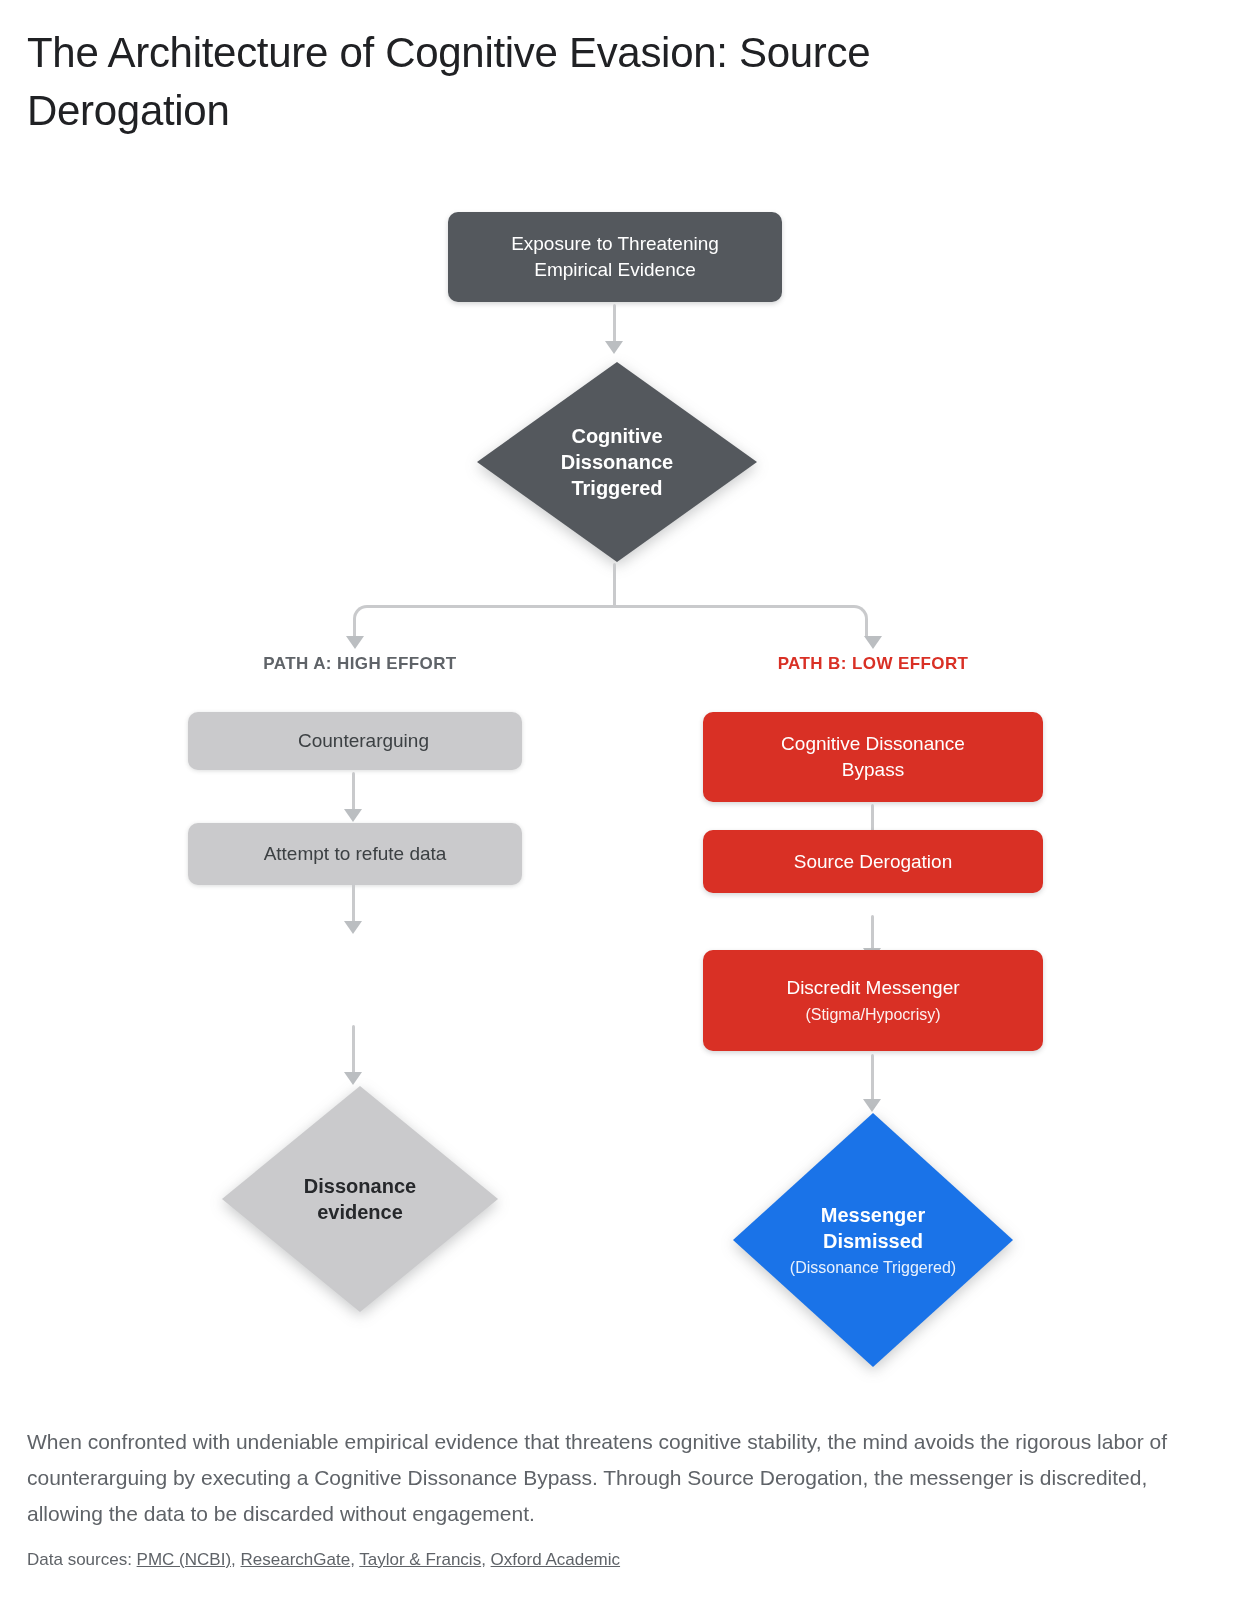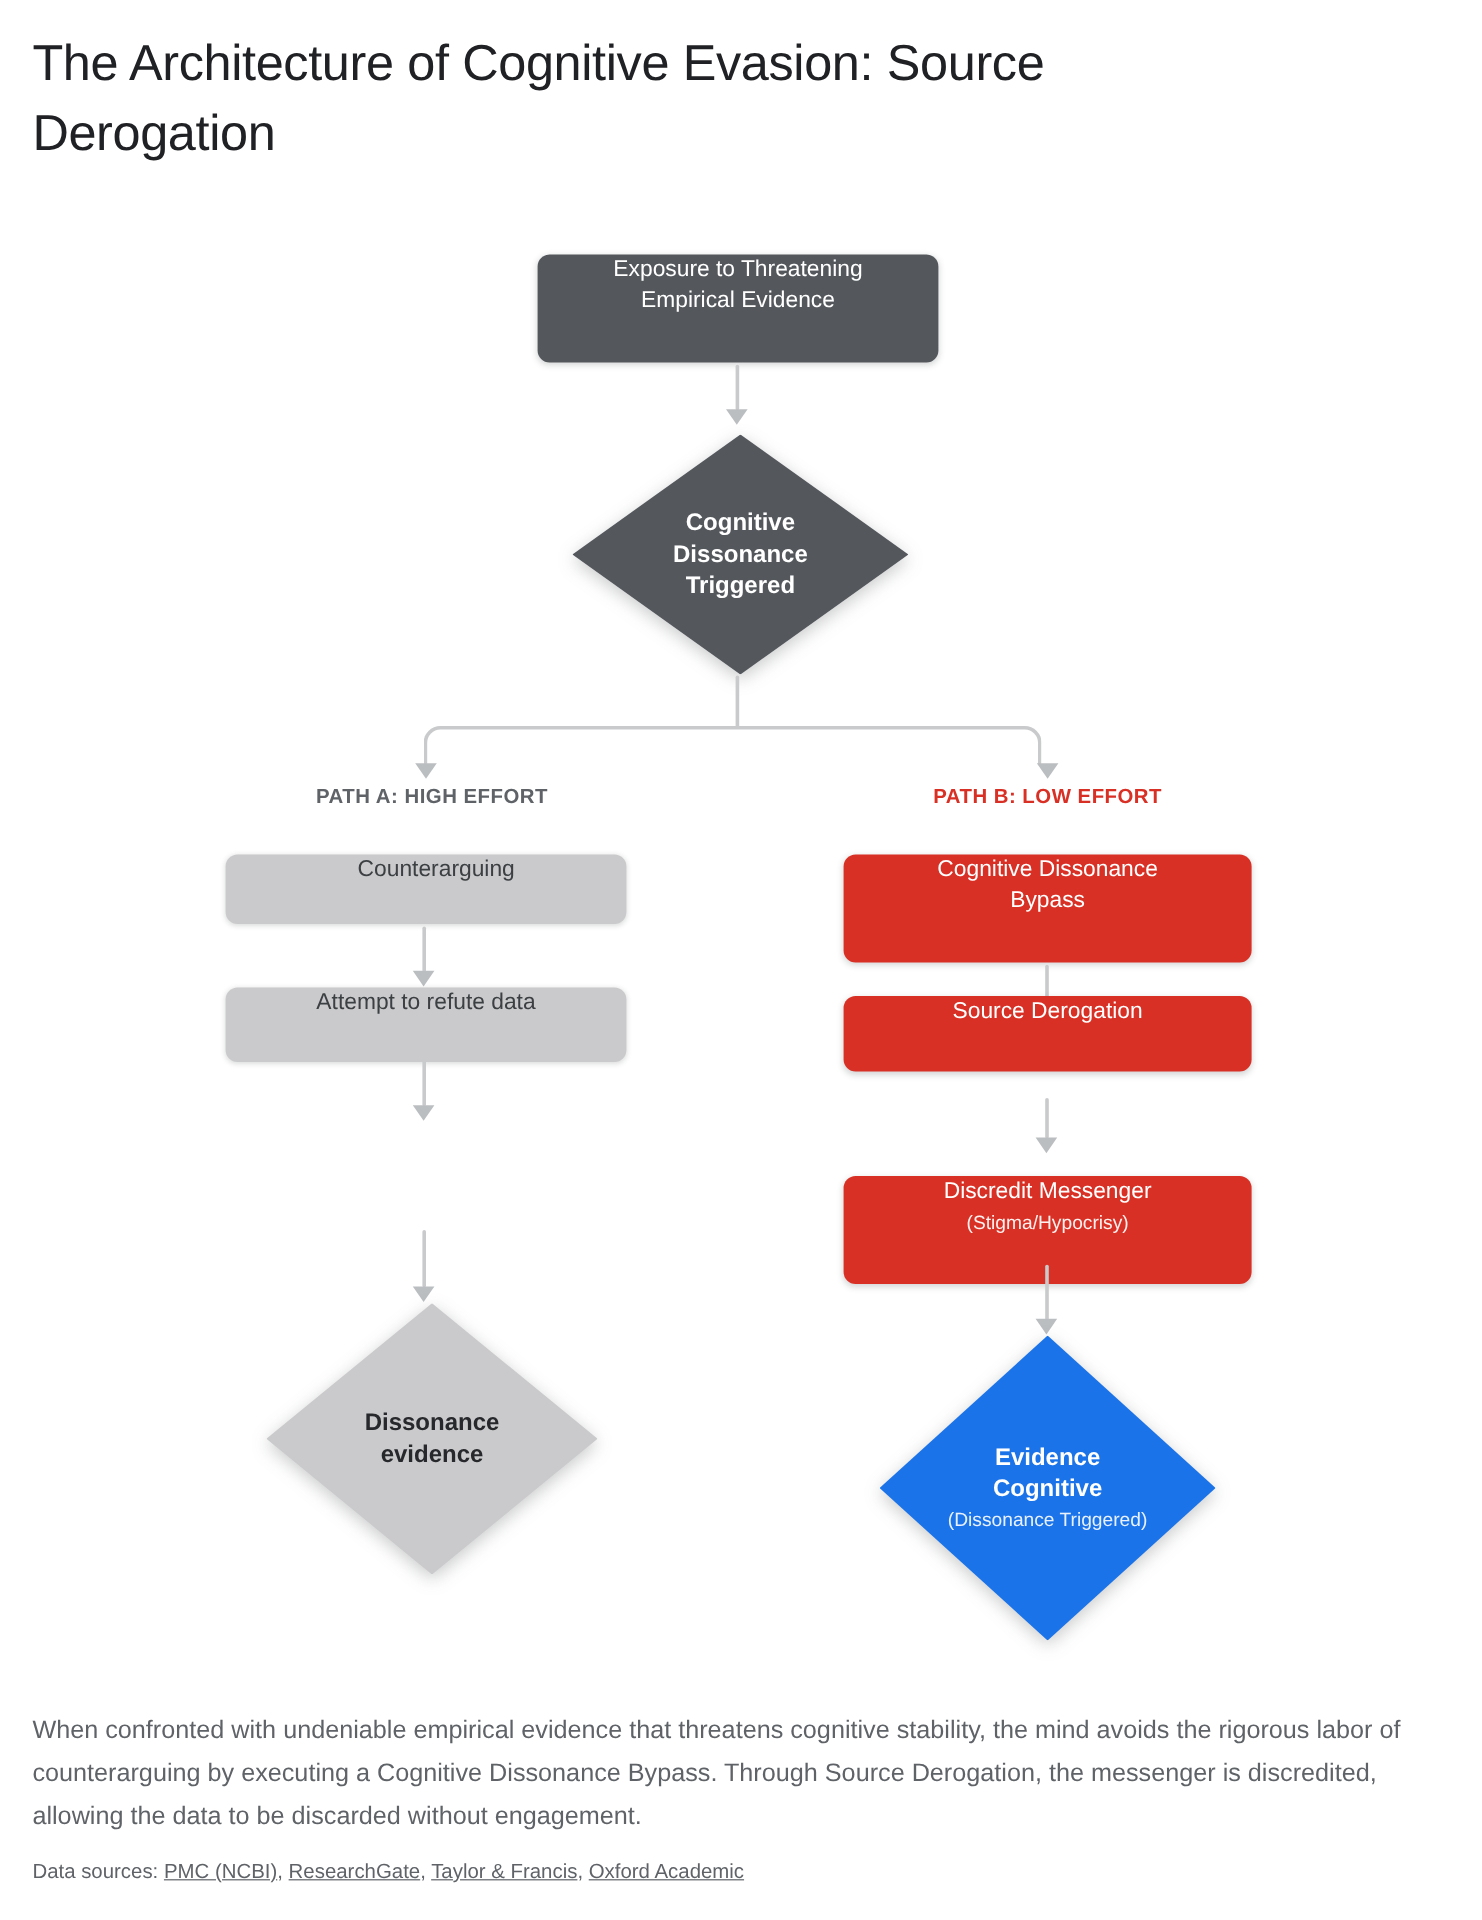--- a/index.html
+++ b/index.html
@@ -14,21 +14,21 @@
 
   .title{
     position:absolute; left:27px; top:24px; width:1010px;
     font-size:42px; font-weight:400; color:var(--c-heading);
     line-height:1.38; letter-spacing:-0.3px;
   }
 
   
   .node{
     position:absolute; display:flex; flex-direction:column;
-    align-items:center; justify-content:flex-start; text-align:center;
+    align-items:center; justify-content:center; text-align:center;
     border-radius:10px; font-size:19px; line-height:1.35;
     box-shadow:0 2px 5px rgba(60,64,67,.22);
   }
   .node.dark{background:var(--c-dark); color:#fff;}
   .node.gray{background:var(--c-gray); color:var(--c-graytext); box-shadow:0 1px 4px rgba(60,64,67,.18);}
   .node.red{background:var(--c-red); color:#fff;}
 
   .dwrap{position:absolute; filter:drop-shadow(0 4px 7px rgba(60,64,67,.28));}
   .diamond{
     width:100%; height:100%;
@@ -137,31 +137,31 @@
   <div class="vline" style="left:871px; top:804px; height:33px;"></div>
   <div class="ahead" style="left:863px; top:836px;"></div>
 
   <div class="node red" style="left:703px; top:830px; width:340px; height:63px;">
     <span class="node-label w260">Source Derogation</span>
   </div>
 
   <div class="vline" style="left:871px; top:915px; height:34px;"></div>
   <div class="ahead" style="left:863px; top:948px;"></div>
 
-  <div class="node red" style="left:703px; top:980px; width:340px; height:90px;">
+  <div class="node red" style="left:703px; top:950px; width:340px; height:101px;">
     <span class="node-label w260">Discredit Messenger</span>
     <span class="sub-label">(Stigma/Hypocrisy)</span>
   </div>
 
   <div class="vline" style="left:871px; top:1054px; height:46px;"></div>
   <div class="ahead" style="left:863px; top:1099px;"></div>
 
   <div class="dwrap" style="left:733px; top:1113px; width:280px; height:254px;">
     <div class="diamond blue">
-      <span class="d-main w130">Evidence Cognitive</span>
+      <span class="d-main w130">Messenger Dismissed</span>
       <span class="d-sub w200">(Dissonance Triggered)</span>
     </div>
   </div>
 
   <p class="caption">When confronted with undeniable empirical evidence that threatens cognitive stability, the mind avoids the rigorous labor of counterarguing by executing a Cognitive Dissonance Bypass. Through Source Derogation, the messenger is discredited, allowing the data to be discarded without engagement.</p>
 
   <p class="sources"><span>Data sources: </span><a>PMC (NCBI)</a><span>, </span><a>ResearchGate</a><span>, </span><a>Taylor &amp; Francis</a><span>, </span><a>Oxford Academic</a></p>
 
 </div>
 

